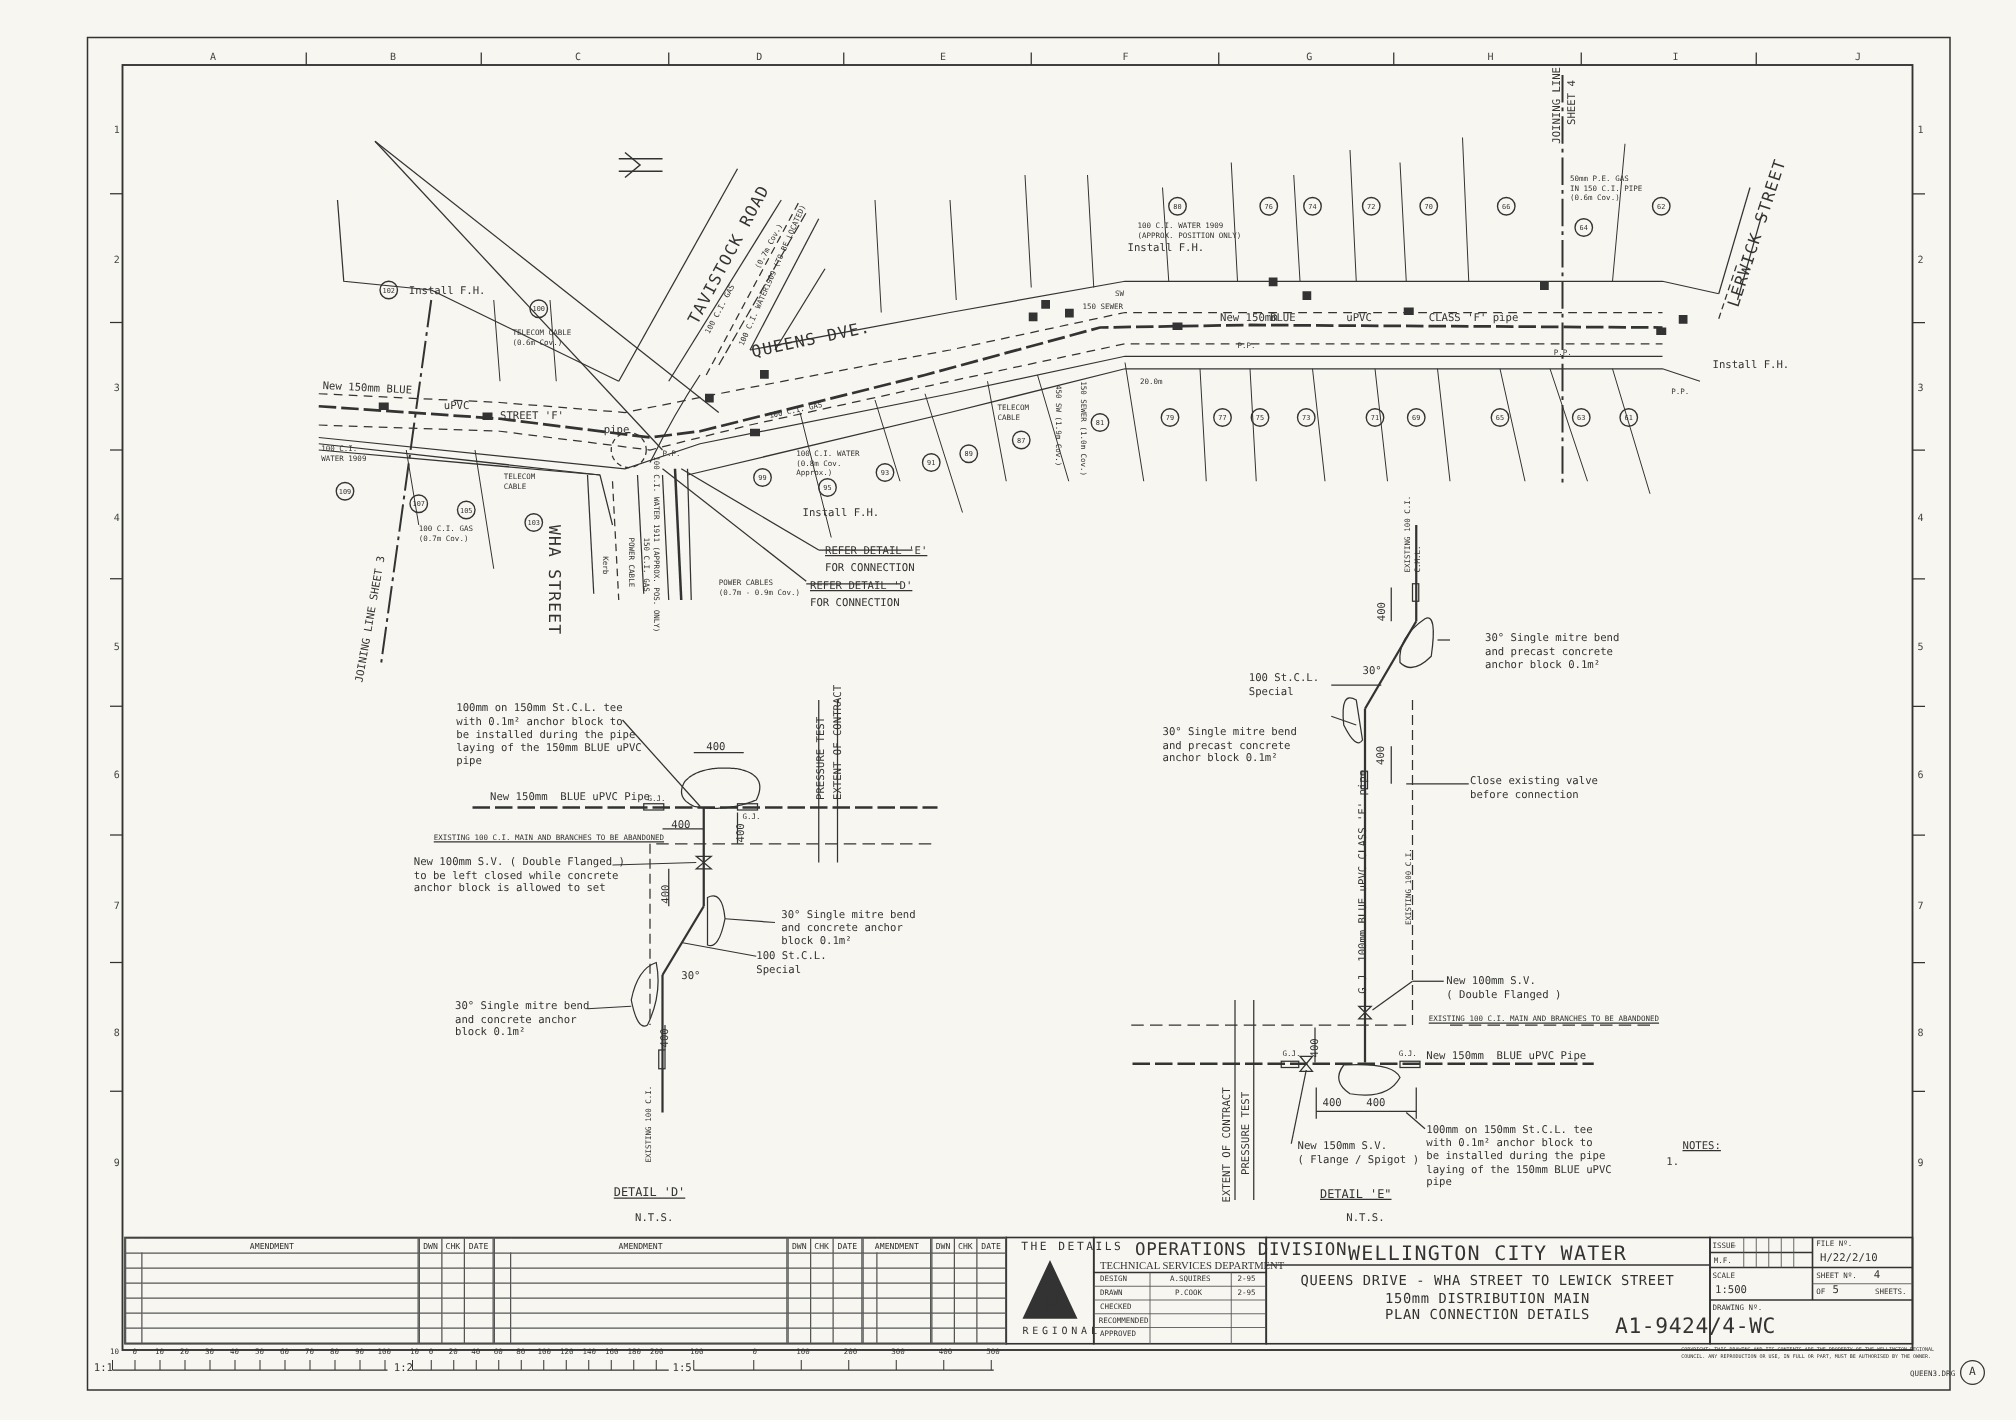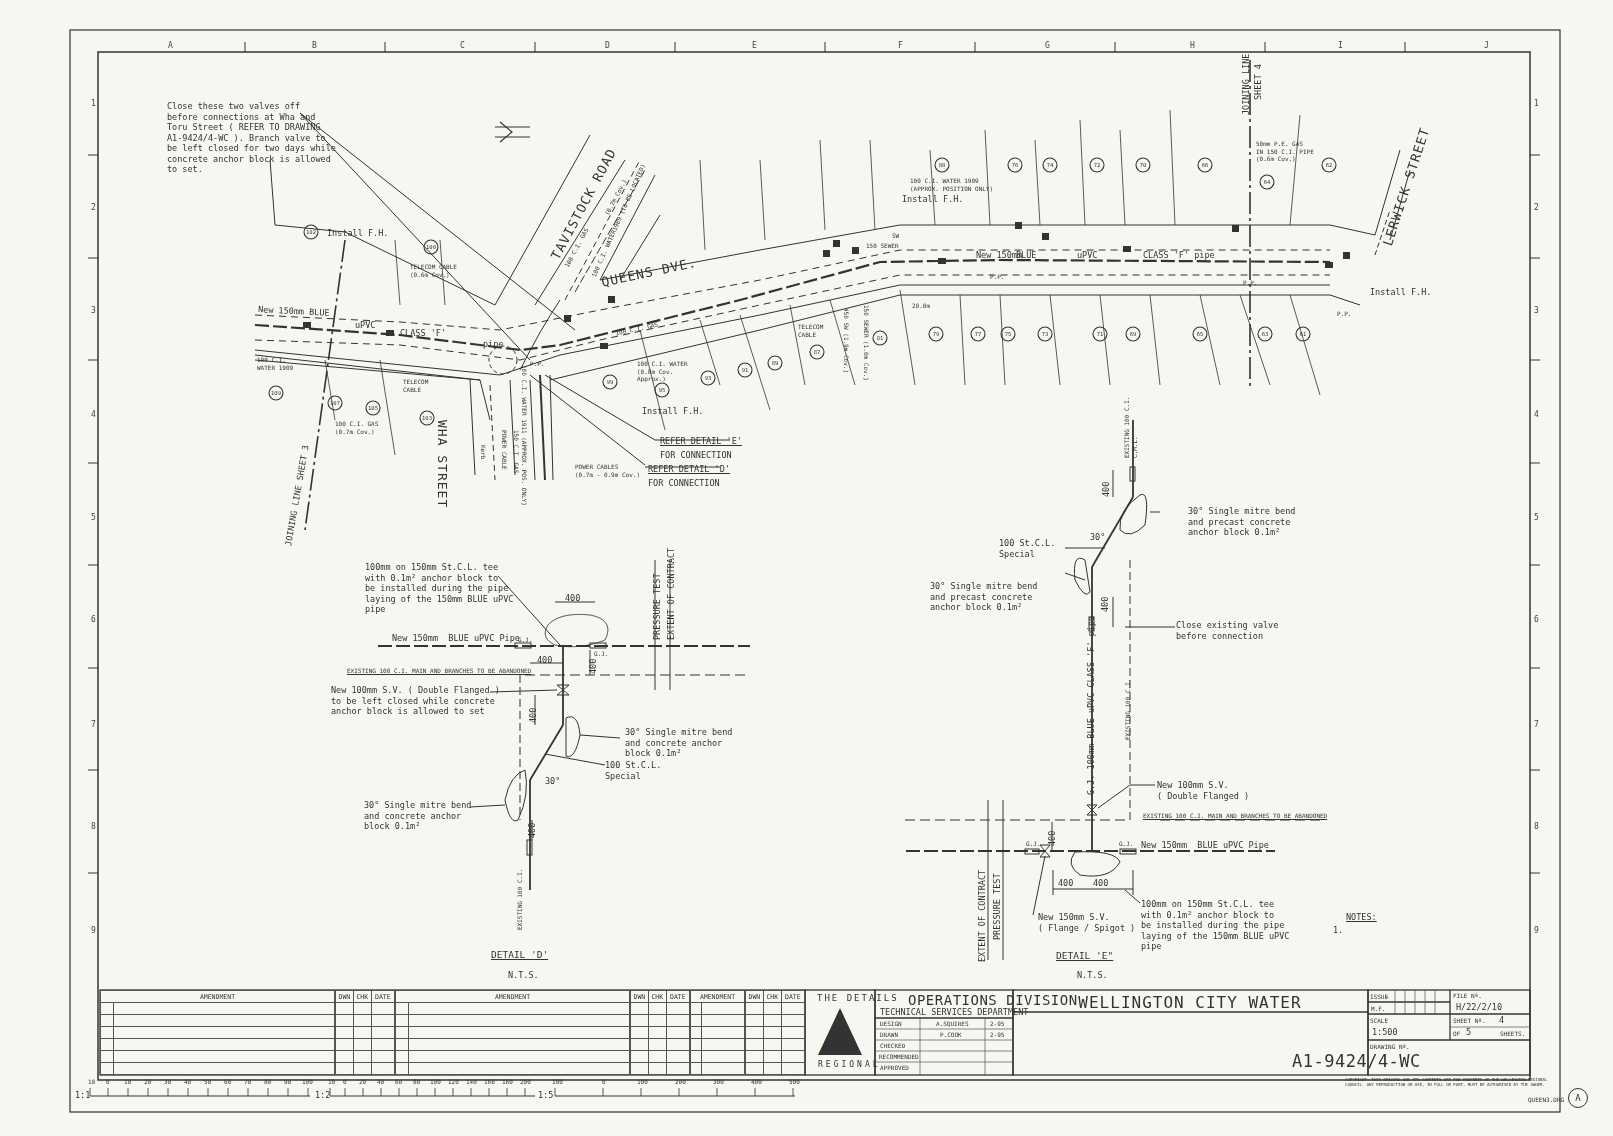--- a/index.html
+++ b/index.html
@@ -10,21 +10,21 @@
   .lbl-sm{position:absolute;font-size:6px;line-height:7.5px;color:#333;white-space:pre;}
   .lbl-md{position:absolute;font-size:9.5px;line-height:12px;color:#333;white-space:pre;}
   .street{position:absolute;font-size:13px;letter-spacing:1px;color:#333;white-space:nowrap;transform-origin:left top;}
   .u{text-decoration:underline;}
   .grid-letter{position:absolute;font-size:8px;color:#444;}
   .grid-num{position:absolute;font-size:8px;color:#444;}
   .amend{position:absolute;top:990px;height:85px;}
   .amend table{border-collapse:collapse;width:100%;height:100%;}
   .amend td{border:1px solid #555;font-size:6.5px;padding:0;text-align:center;height:10px;}
   .ops-title{position:absolute;left:908px;top:992px;font-size:14px;letter-spacing:0.5px;}
-  .ops-sub{position:absolute;left:880px;top:1007px;font-size:8.5px;}
+  .ops-sub{position:absolute;left:880px;top:1007px;font-size:8.5px;font-family:Liberation Serif, serif;}
   .ops-row{position:absolute;left:878px;width:130px;font-size:6px;height:10px;line-height:10px;}
   .wcw{position:absolute;left:1015px;top:993px;width:350px;text-align:center;font-size:16px;letter-spacing:1px;}
   .proj{position:absolute;left:1015px;top:1018px;width:350px;text-align:center;font-size:11px;line-height:13.5px;letter-spacing:0.5px;}
 </style>
 </head>
 <body>
 
 <div class="sheet">
 
 <svg width="1613" height="1136" style="position:absolute;left:0;top:0">
@@ -396,43 +396,36 @@
 <span class="grid-num" style="left:1534px;top:99px">1</span>
 <span class="grid-num" style="left:1534px;top:203px">2</span>
 <span class="grid-num" style="left:1534px;top:306px">3</span>
 <span class="grid-num" style="left:1534px;top:410px">4</span>
 <span class="grid-num" style="left:1534px;top:513px">5</span>
 <span class="grid-num" style="left:1534px;top:615px">6</span>
 <span class="grid-num" style="left:1534px;top:720px">7</span>
 <span class="grid-num" style="left:1534px;top:822px">8</span>
 <span class="grid-num" style="left:1534px;top:926px">9</span>
 
-<div class="lbl" style="left:167px;top:101px">Close these two valves off
-before connections at Wha and
-Toru Street ( REFER TO DRAWING
-A1-9424/4-WC ). Branch valve to
-be left closed for two days while
-concrete anchor block is allowed
-to set.</div>
 
 <div class="street" style="left:548px;top:255px;transform:rotate(-62deg)">TAVISTOCK ROAD</div>
 <div class="street" style="left:600px;top:275px;transform:rotate(-12deg)">QUEENS DVE.</div>
 <div class="street" style="left:450px;top:420px;transform:rotate(90deg)">WHA STREET</div>
 <div class="street" style="left:1380px;top:243px;transform:rotate(-72deg)">LERWICK STREET</div>
 
 <div class="lbl" style="left:283px;top:545px;transform:rotate(-80deg);transform-origin:left top;">JOINING LINE SHEET 3</div>
 <div class="lbl" style="left:1241px;top:115px;transform:rotate(-90deg);transform-origin:left top;">JOINING LINE</div>
 <div class="lbl" style="left:1253px;top:100px;transform:rotate(-90deg);transform-origin:left top;">SHEET 4</div>
 
 <div class="lbl" style="left:327px;top:228px">Install F.H.</div>
 <div class="lbl-sm" style="left:410px;top:263px">TELECOM CABLE
 (0.6m Cov.)</div>
 <div class="lbl" style="left:258px;top:306px;transform:rotate(3deg)">New 150mm BLUE</div>
 <div class="lbl" style="left:355px;top:320px">uPVC</div>
-<div class="lbl" style="left:400px;top:328px">CLASS 'F'</div>
+<div class="lbl" style="left:400px;top:328px">STREET 'F'</div>
 <div class="lbl" style="left:483px;top:339px">pipe</div>
 <div class="lbl-sm" style="left:257px;top:356px">100 C.I.
 WATER 1909</div>
 <div class="lbl-sm" style="left:403px;top:378px">TELECOM
 CABLE</div>
 <div class="lbl-sm" style="left:335px;top:420px">100 C.I. GAS
 (0.7m Cov.)</div>
 <div class="lbl-sm" style="left:487px;top:445px;transform:rotate(90deg);transform-origin:left top">Kerb</div>
 <div class="lbl-sm" style="left:508px;top:430px;transform:rotate(90deg);transform-origin:left top">POWER CABLE</div>
 <div class="lbl-sm" style="left:520px;top:430px;transform:rotate(90deg);transform-origin:left top">150 C.I. GAS</div>
@@ -789,20 +782,25 @@
   <span style="position:absolute;left:2px">CHECKED</span>
 </div>
 <div class="ops-row" style="top:1052px">
   <span style="position:absolute;left:1px">RECOMMENDED</span>
 </div>
 <div class="ops-row" style="top:1063px">
   <span style="position:absolute;left:2px">APPROVED</span>
 </div>
 
 <div class="wcw">WELLINGTON CITY WATER</div>
+<div class="proj">
+  <div>QUEENS DRIVE - WHA STREET TO LEWICK STREET</div>
+  <div>150mm DISTRIBUTION MAIN</div>
+  <div>PLAN CONNECTION DETAILS</div>
+</div>
 
 <span class="lbl-sm" style="left:1370px;top:993px">ISSUE</span>
 <span class="lbl-sm" style="left:1385px;top:993px">—</span>
 <span class="lbl-sm" style="left:1371px;top:1005px">M.F.</span>
 <span class="lbl-sm" style="left:1453px;top:992px">FILE Nº.</span>
 <span class="lbl" style="left:1456px;top:1002px">H/22/2/10</span>
 <span class="lbl-sm" style="left:1370px;top:1017px">SCALE</span>
 <span class="lbl" style="left:1372px;top:1027px">1:500</span>
 <span class="lbl-sm" style="left:1453px;top:1017px">SHEET Nº.</span>
 <span class="lbl" style="left:1499px;top:1015px">4</span>

